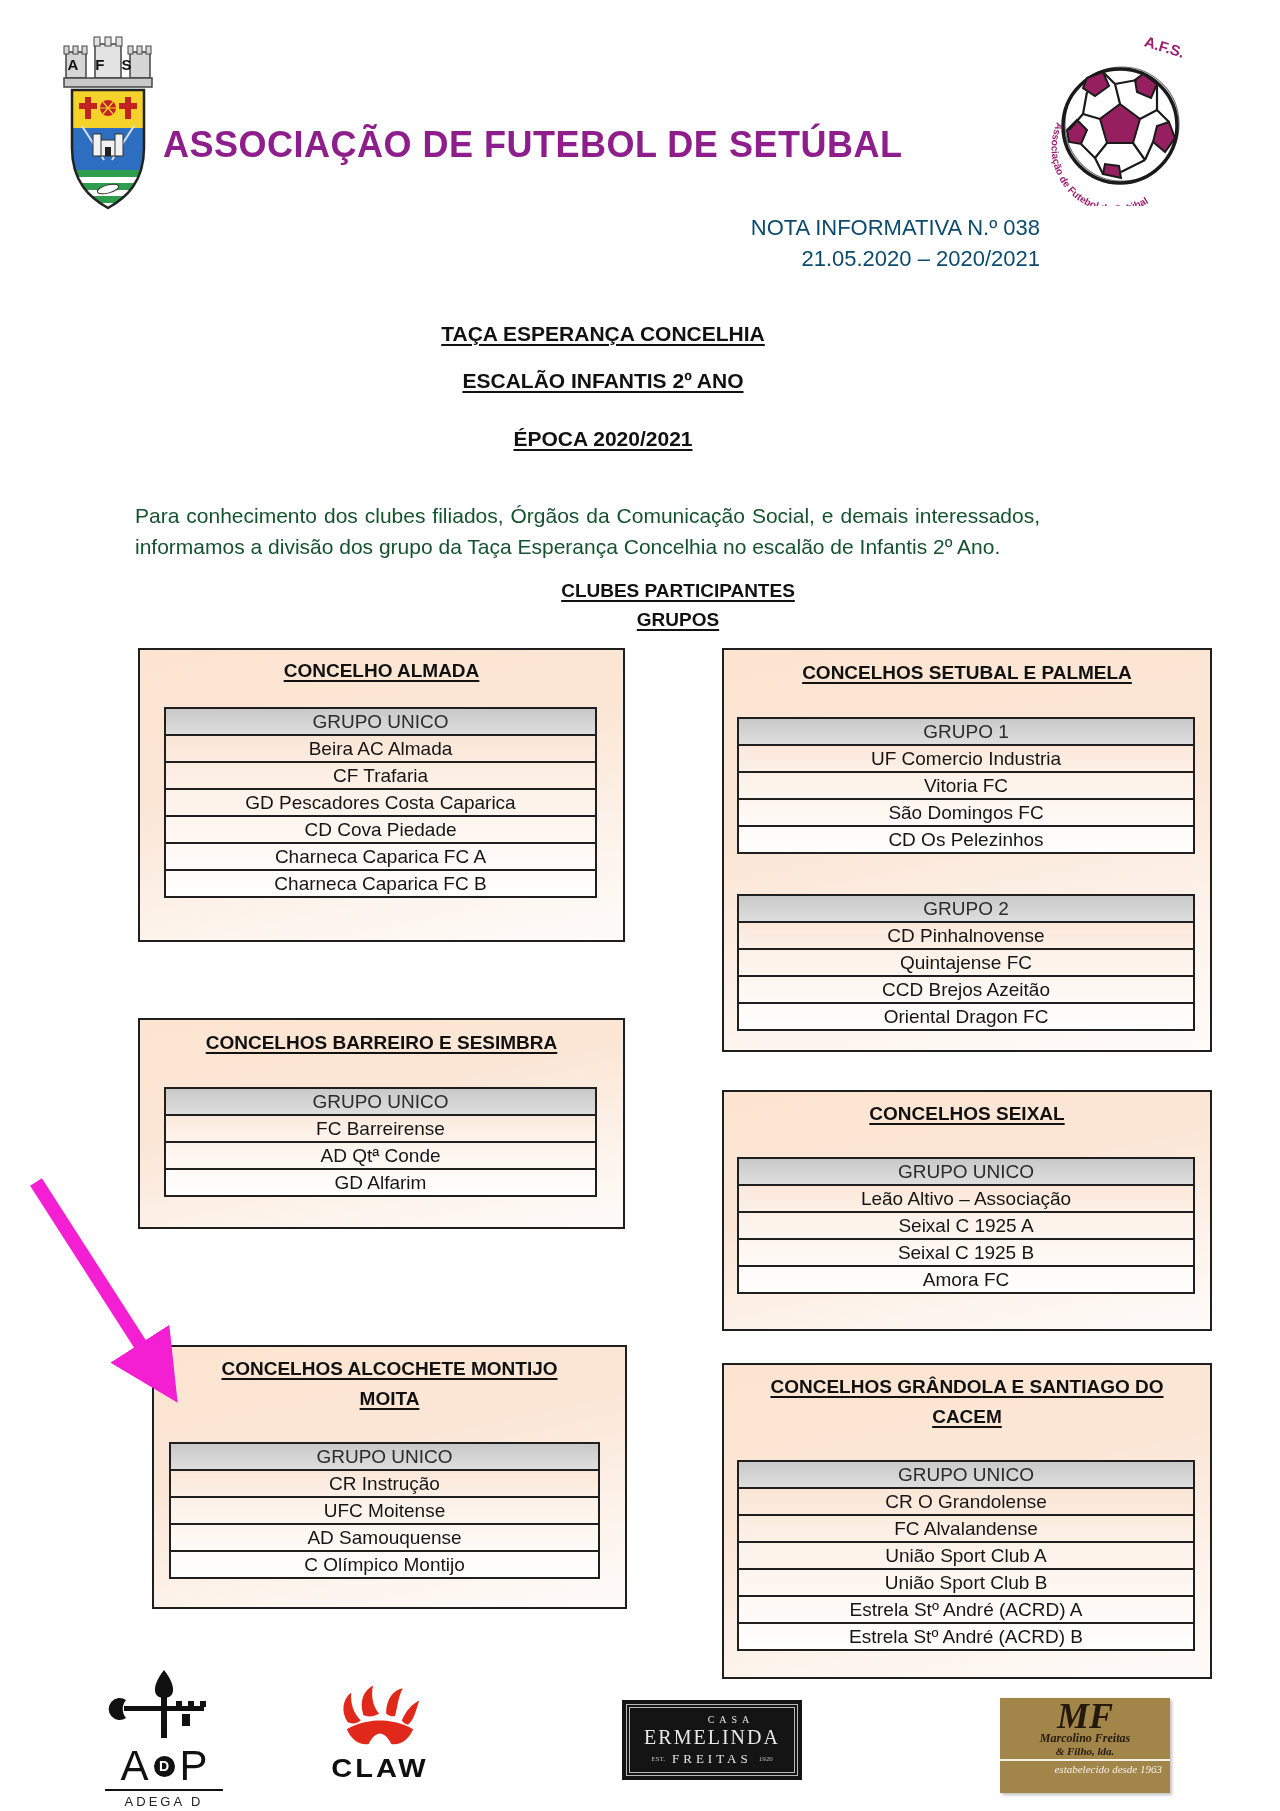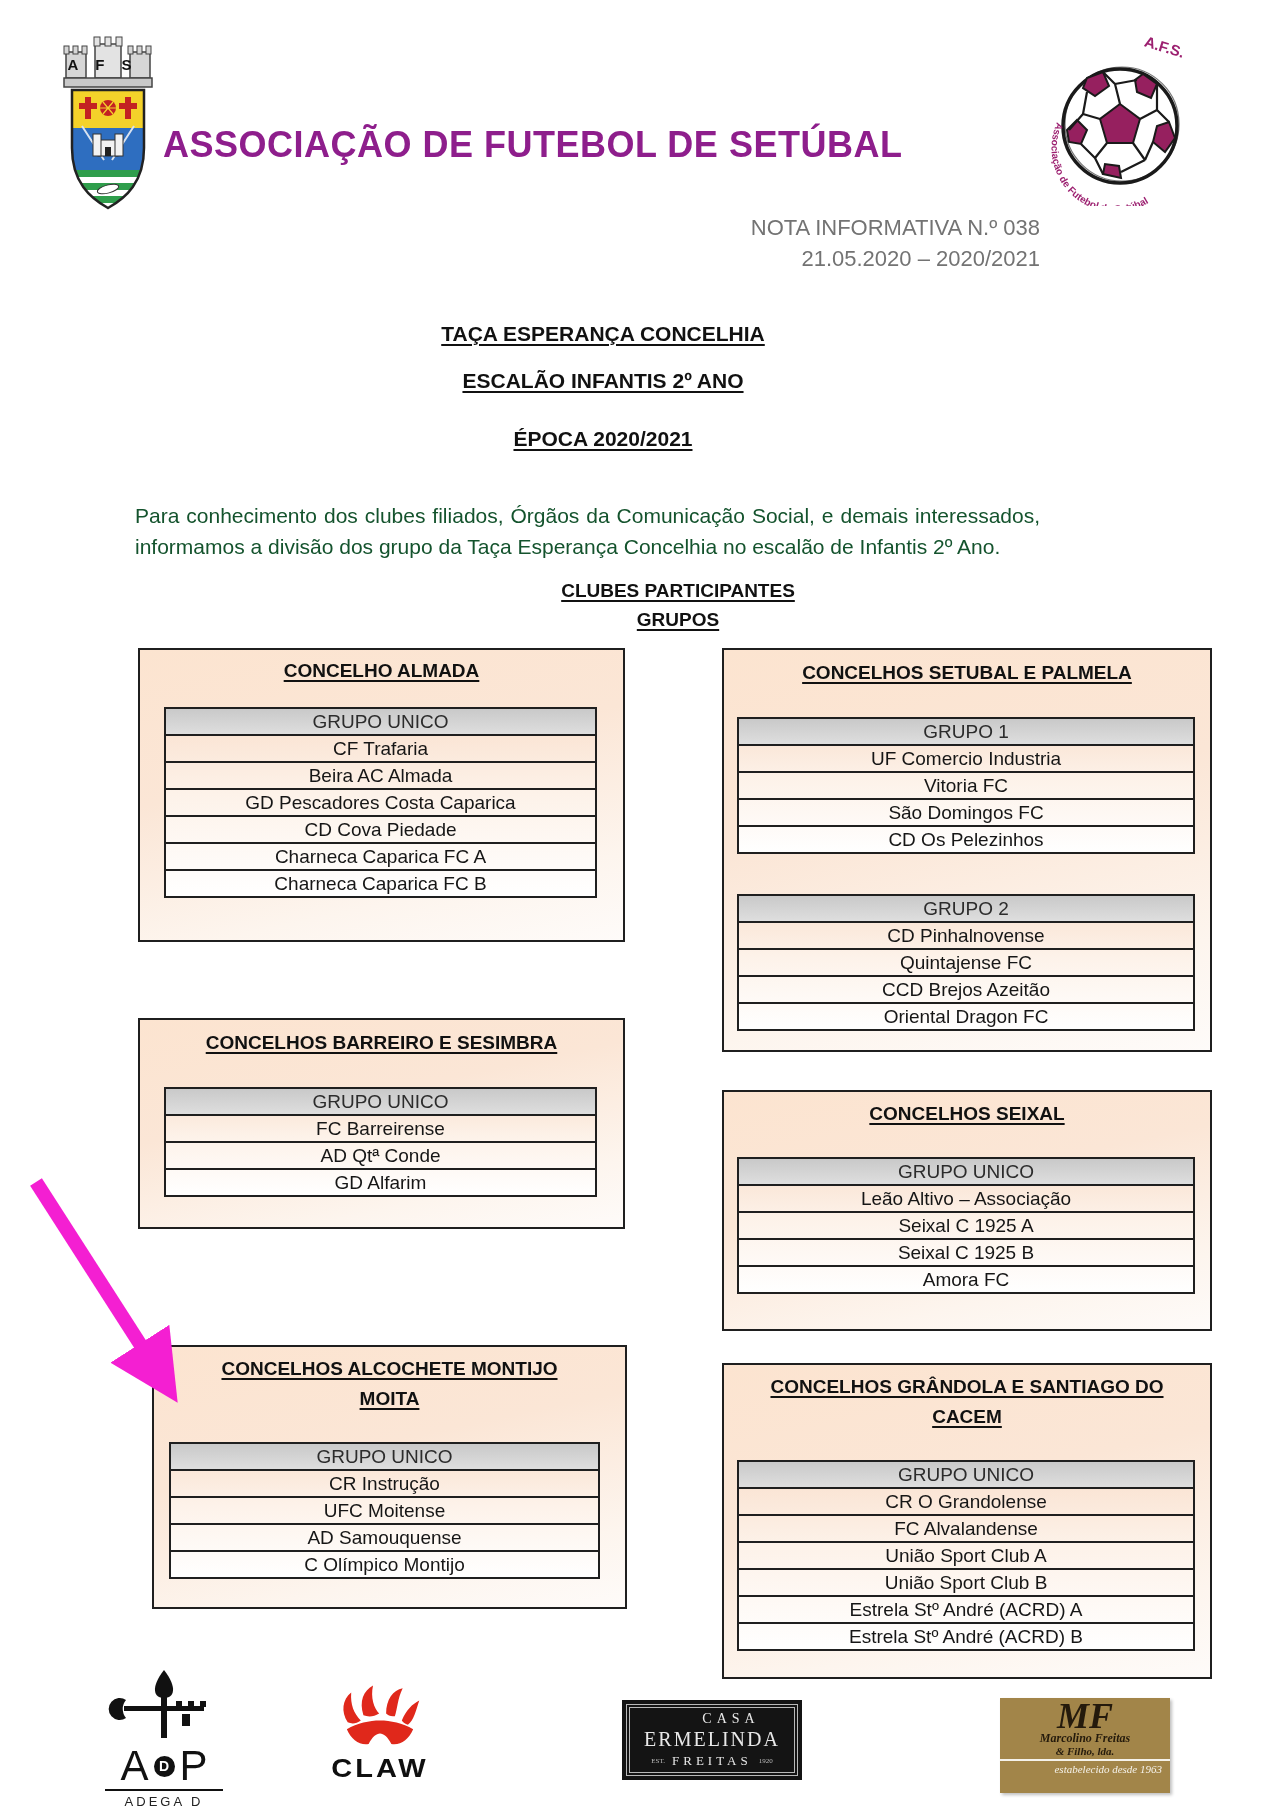--- a/index.html
+++ b/index.html
@@ -4,21 +4,21 @@
 <style>
   html,body{margin:0;padding:0;background:#ffffff;}
   .page{position:relative;width:1280px;height:1811px;background:#ffffff;overflow:hidden;
         font-family:"Liberation Sans","DejaVu Sans",sans-serif;color:#161616;}
   .abs{position:absolute;}
 
   
   .org-title{position:absolute;left:163px;top:124px;font-size:36px;font-weight:bold;
              color:#8e1e8c;letter-spacing:0.5px;white-space:nowrap;}
   .nota{position:absolute;left:600px;top:212px;width:440px;text-align:right;
-        font-size:22px;line-height:31px;color:#737373;}
+        font-size:22px;line-height:31px;color:#0c4a6e;}
 
   
   .doc-heads{position:absolute;left:303px;top:322px;width:600px;text-align:center;}
   .doc-head{font-size:21px;font-weight:bold;color:#111;text-decoration:underline;
             text-decoration-thickness:2px;text-underline-offset:3px;}
   .dh1{position:absolute;left:0;top:0;width:100%;}
   .dh2{position:absolute;left:0;top:47px;width:100%;}
   .dh3{position:absolute;left:0;top:105px;width:100%;}
 
   .intro{position:absolute;left:135px;top:479px;width:905px;font-size:21px;line-height:31px;
@@ -51,21 +51,21 @@
 
   .clawbox{position:absolute;left:322px;top:1684px;width:116px;text-align:center;}
   .clawbox .clawtxt{font-size:29px;font-weight:800;letter-spacing:3px;color:#0f0f0f;
                     transform:scaleY(.92);margin-top:-2px;}
 
   .ermelinda{position:absolute;left:622px;top:1700px;width:180px;height:80px;background:#141414;
              box-sizing:border-box;padding:4px;}
   .erm-in{width:100%;height:100%;box-sizing:border-box;border:1px solid #b9b9b9;outline:1px solid #b9b9b9;
           outline-offset:-4px;display:flex;flex-direction:column;align-items:center;justify-content:center;
           color:#e8e8e8;font-family:"Liberation Serif","DejaVu Serif",serif;}
-  .erm-casa{font-size:14px;letter-spacing:5px;padding-left:38px;}
+  .erm-casa{font-size:10px;letter-spacing:5px;padding-left:38px;}
   .erm-name{font-size:20px;letter-spacing:2px;margin-top:1px;}
   .erm-row{display:flex;align-items:center;gap:7px;margin-top:2px;}
   .erm-est,.erm-yr{font-size:7px;color:#bdbdbd;}
   .erm-fre{font-size:13px;letter-spacing:4px;}
 
   .marcolino{position:absolute;left:1000px;top:1698px;width:170px;height:95px;background:#a28549;
              font-family:"Liberation Serif","DejaVu Serif",serif;color:#241a0c;overflow:hidden;
              box-shadow:2px 2px 3px rgba(0,0,0,.25);}
   .mar-mono{font-size:36px;line-height:32px;font-weight:bold;font-style:italic;text-align:center;margin-top:2px;}
   .mar-l1{font-size:12px;font-weight:bold;font-style:italic;text-align:center;line-height:13px;}
@@ -172,24 +172,24 @@
   </div>
 
   <div class="box" style="left:138px;top:648px;width:483px;height:290px">
     <div class="box-title" style="top:10px">CONCELHO ALMADA</div>
     <table class="club-table" style="left:24px;top:57px;width:433px">
       <tbody>
           <tr class="ghead">
             <td>GRUPO UNICO</td>
           </tr>
       <tr>
+            <td>Beira AC Almada</td>
+          </tr>
+      <tr>
             <td>CF Trafaria</td>
-          </tr>
-      <tr>
-            <td>Beira AC Almada</td>
           </tr>
       <tr>
             <td>GD Pescadores Costa Caparica</td>
           </tr>
       <tr>
             <td>CD Cova Piedade</td>
           </tr>
       <tr>
             <td>Charneca Caparica FC A</td>
           </tr>

